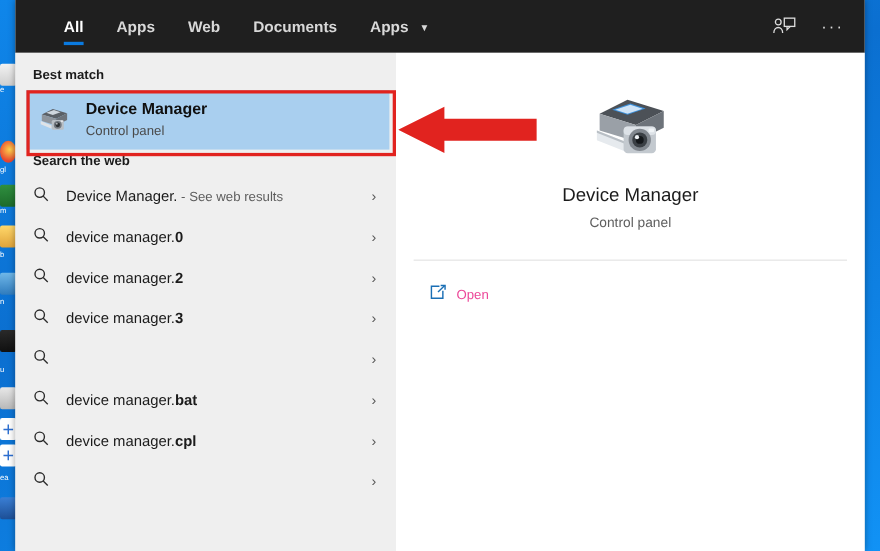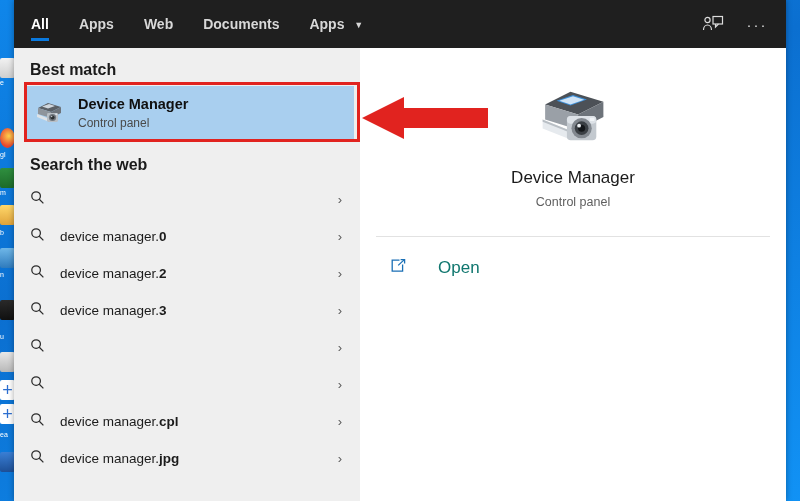--- a/index.html
+++ b/index.html
@@ -52,21 +52,21 @@
     box-shadow: 0 0 6px rgba(0,0,0,.35);
   }
 
   
   #tabstrip {
     position: relative;
     height: 48px;
     background: #1f1f1f;
     display: flex;
     align-items: center;
-    padding-left: 2px;
+    padding-left: 29px;
     box-sizing: border-box;
   }
   .tab {
     position: relative;
     color: #d8d8d8;
     font-size: 14px;
     padding: 0 15px;
     height: 48px;
     line-height: 48px;
     cursor: default;
@@ -118,21 +118,21 @@
     position: relative;
   }
   #rightPane {
     width: 426px;
     height: 453px;
     background: #ffffff;
     position: relative;
   }
 
   .section-header {
-    font-size: 16px;
+    font-size: 12px;
     font-weight: bold;
     color: #1b1b1b;
     padding: 13px 0 7px 16px;
   }
 
   
   #bestMatchRow {
     position: relative;
     margin: 0 6px 0 10px;
     height: 54px;
@@ -196,21 +196,21 @@
     margin: 0 16px;
   }
   #openRow {
     height: 42px;
     display: flex;
     align-items: center;
     padding-left: 30px;
     box-sizing: border-box;
     margin-top: 10px;
   }
-  #openLabel { font-size: 17px; color: #0f766e; margin-left: 31px; }
+  #openLabel { font-size: 12px; color: #ec4899; margin-left: 8px; }
 
   
   #redArrow {
     position: absolute;
     left: 362px; top: 95px;
     width: 126px; height: 46px;
     pointer-events: none;
   }
 </style>
 </head>
@@ -297,28 +297,29 @@
           </svg>
         </span>
         <div id="bestMatchText">
           <div id="bestMatchTitle">Device Manager</div>
           <div id="bestMatchSub">Control panel</div>
         </div>
       </div>
 
       <div id="redBox"></div>
 
-      <div class="section-header" style="padding-top:16px;">Search the web</div>
+      <div class="section-header" style="padding-top:3px;">Search the web</div>
 
       <div id="webList">
           <div class="web-item">
             <span class="mag"><svg width="15" height="15" viewBox="0 0 15 15" fill="none" stroke="#2b2b2b" stroke-width="1.25">
                 <circle cx="6.1" cy="6.1" r="4.3"></circle>
                 <path d="M9.3 9.3 L13.4 13.4"></path>
               </svg></span>
+            <span class="wtext">Device Manager.<span class="wsuffix"> - See web results</span></span>
             <span class="chev">›</span>
           </div>
           <div class="web-item">
             <span class="mag"><svg width="15" height="15" viewBox="0 0 15 15" fill="none" stroke="#2b2b2b" stroke-width="1.25">
                 <circle cx="6.1" cy="6.1" r="4.3"></circle>
                 <path d="M9.3 9.3 L13.4 13.4"></path>
               </svg></span>
             <span class="wtext">device manager.<b>0</b></span>
             <span class="chev">›</span>
           </div>
@@ -343,36 +344,36 @@
                 <circle cx="6.1" cy="6.1" r="4.3"></circle>
                 <path d="M9.3 9.3 L13.4 13.4"></path>
               </svg></span>
             <span class="chev">›</span>
           </div>
           <div class="web-item">
             <span class="mag"><svg width="15" height="15" viewBox="0 0 15 15" fill="none" stroke="#2b2b2b" stroke-width="1.25">
                 <circle cx="6.1" cy="6.1" r="4.3"></circle>
                 <path d="M9.3 9.3 L13.4 13.4"></path>
               </svg></span>
+            <span class="wtext">device manager.<b>bat</b></span>
             <span class="chev">›</span>
           </div>
           <div class="web-item">
             <span class="mag"><svg width="15" height="15" viewBox="0 0 15 15" fill="none" stroke="#2b2b2b" stroke-width="1.25">
                 <circle cx="6.1" cy="6.1" r="4.3"></circle>
                 <path d="M9.3 9.3 L13.4 13.4"></path>
               </svg></span>
             <span class="wtext">device manager.<b>cpl</b></span>
             <span class="chev">›</span>
           </div>
           <div class="web-item">
             <span class="mag"><svg width="15" height="15" viewBox="0 0 15 15" fill="none" stroke="#2b2b2b" stroke-width="1.25">
                 <circle cx="6.1" cy="6.1" r="4.3"></circle>
                 <path d="M9.3 9.3 L13.4 13.4"></path>
               </svg></span>
-            <span class="wtext">device manager.<b>jpg</b></span>
             <span class="chev">›</span>
           </div>
         </div>
     </div>
 
     <div id="rightPane">
       <div id="previewCard">
         <span>
           <svg width="76" height="72" viewBox="0 0 30 28">
             <polygon points="4,11 14,6 27,10 17,15" fill="#4c5157"></polygon>

